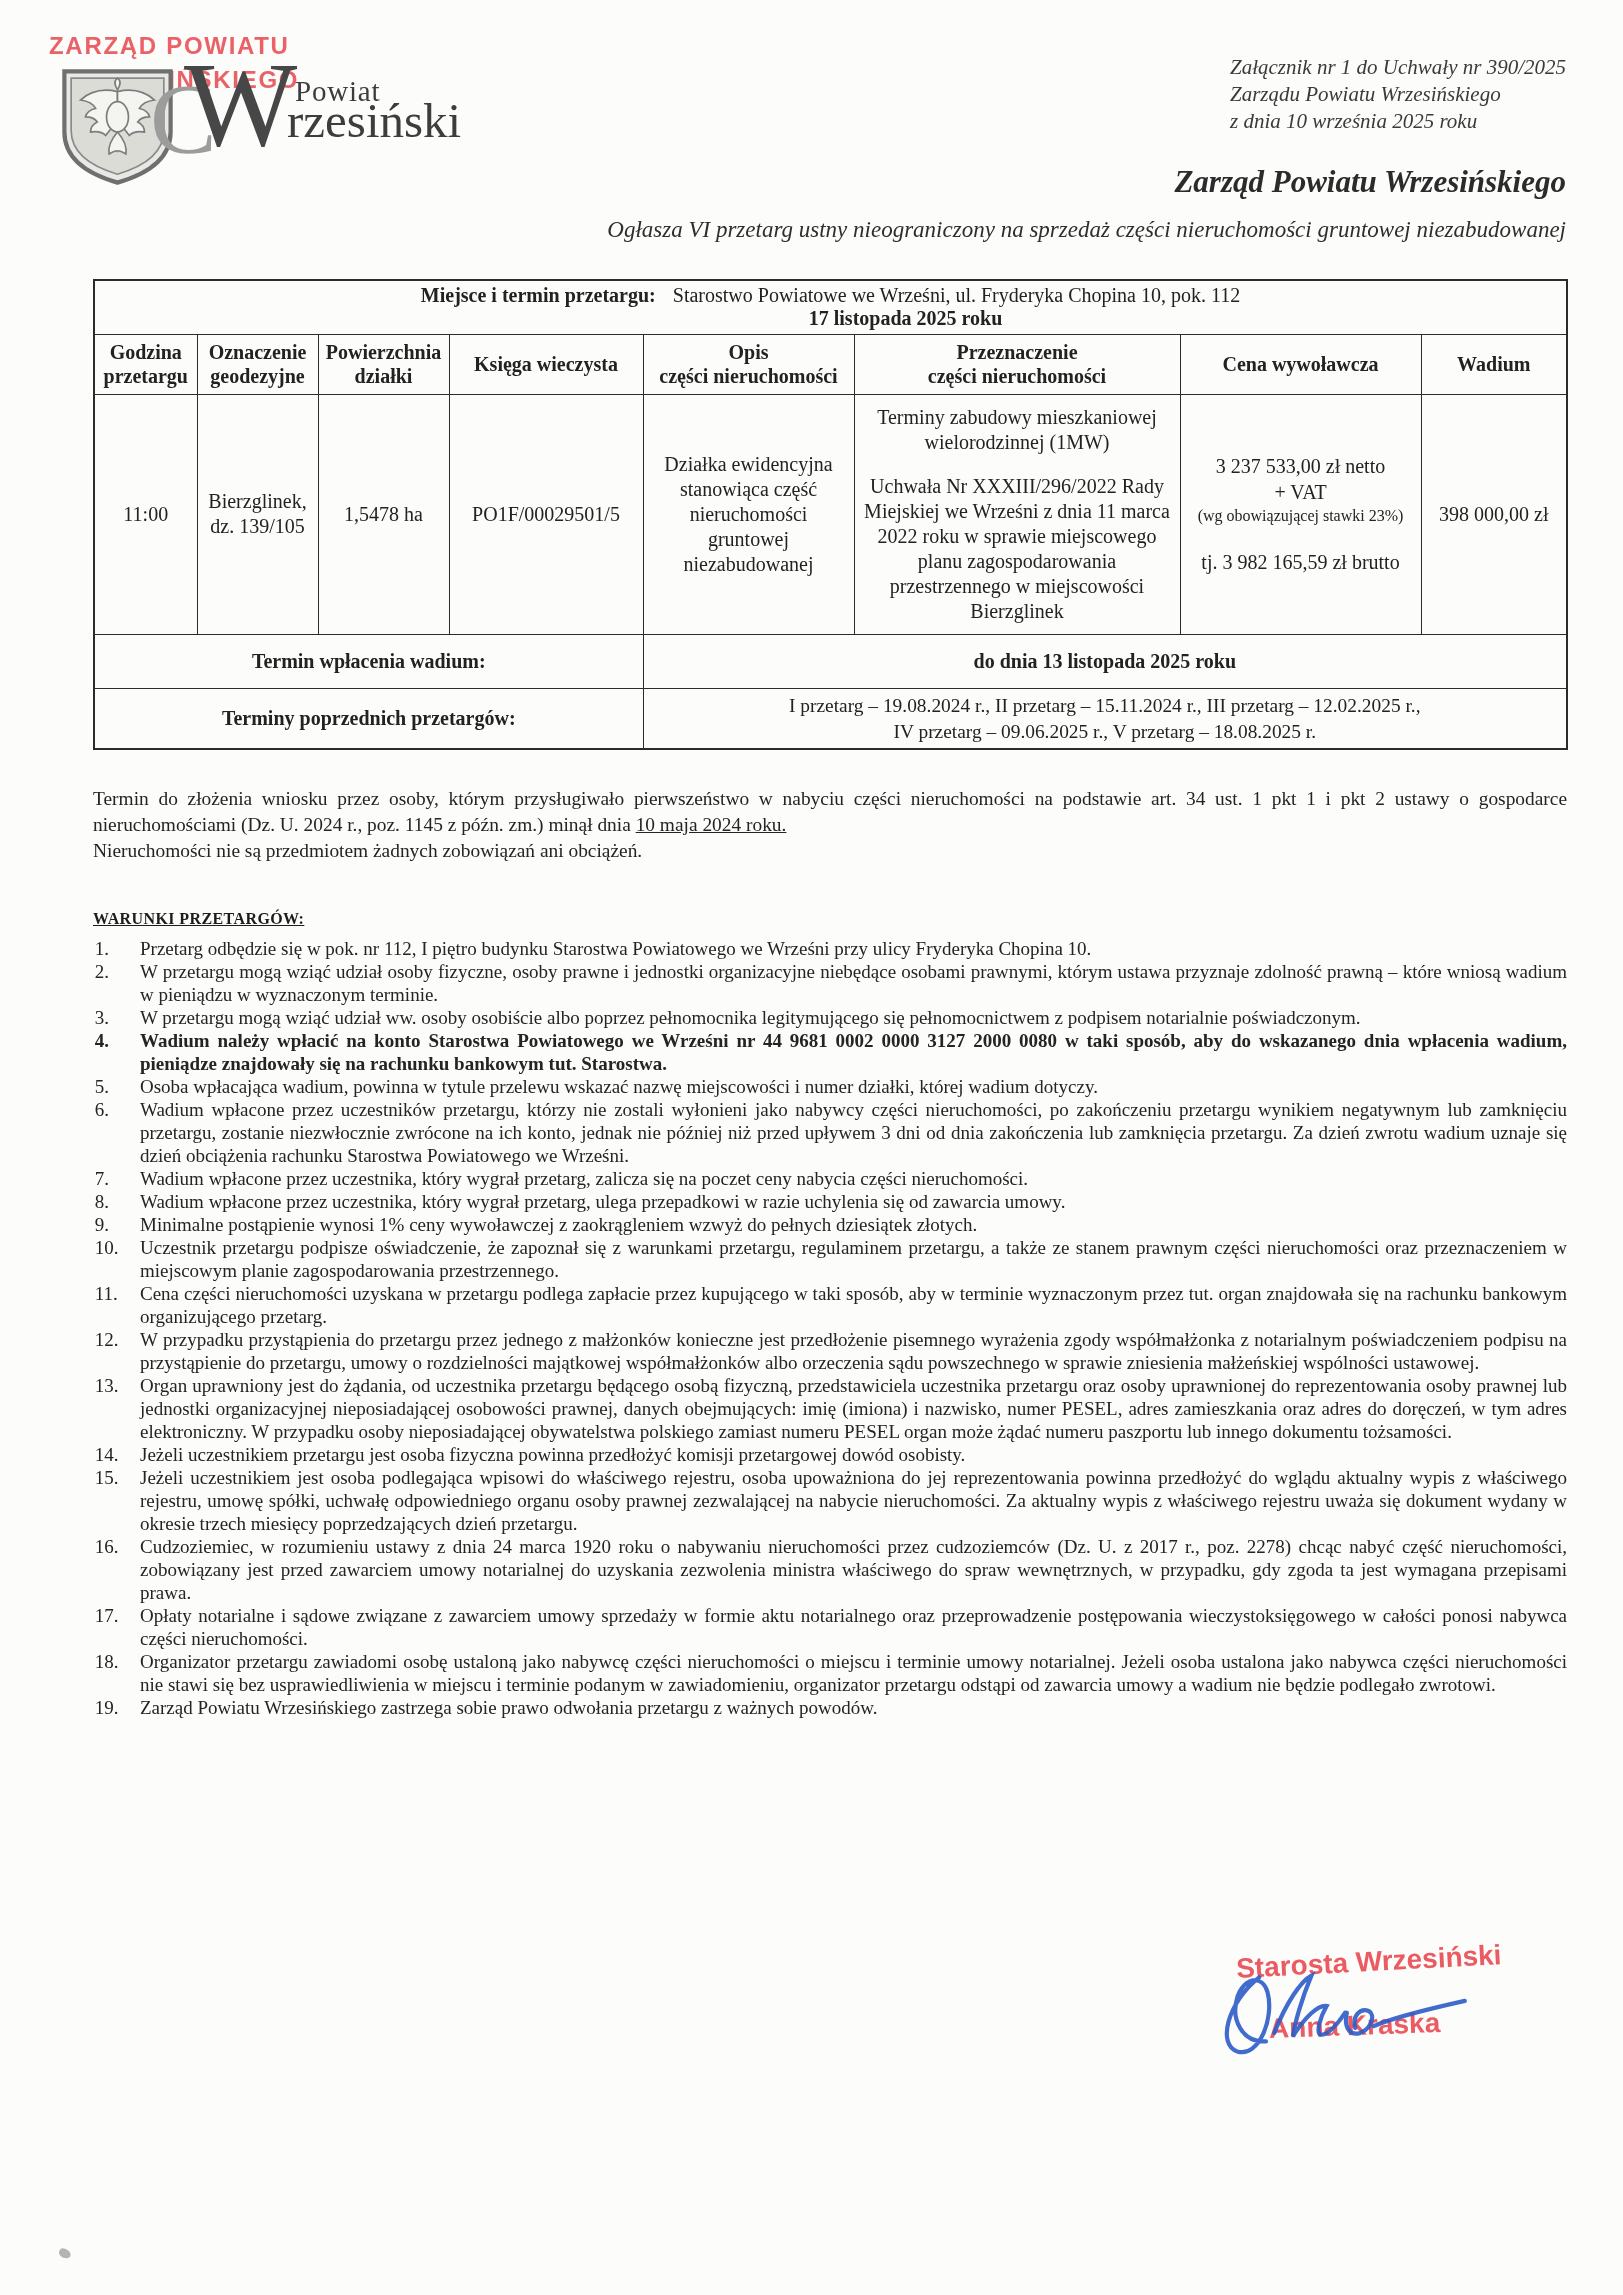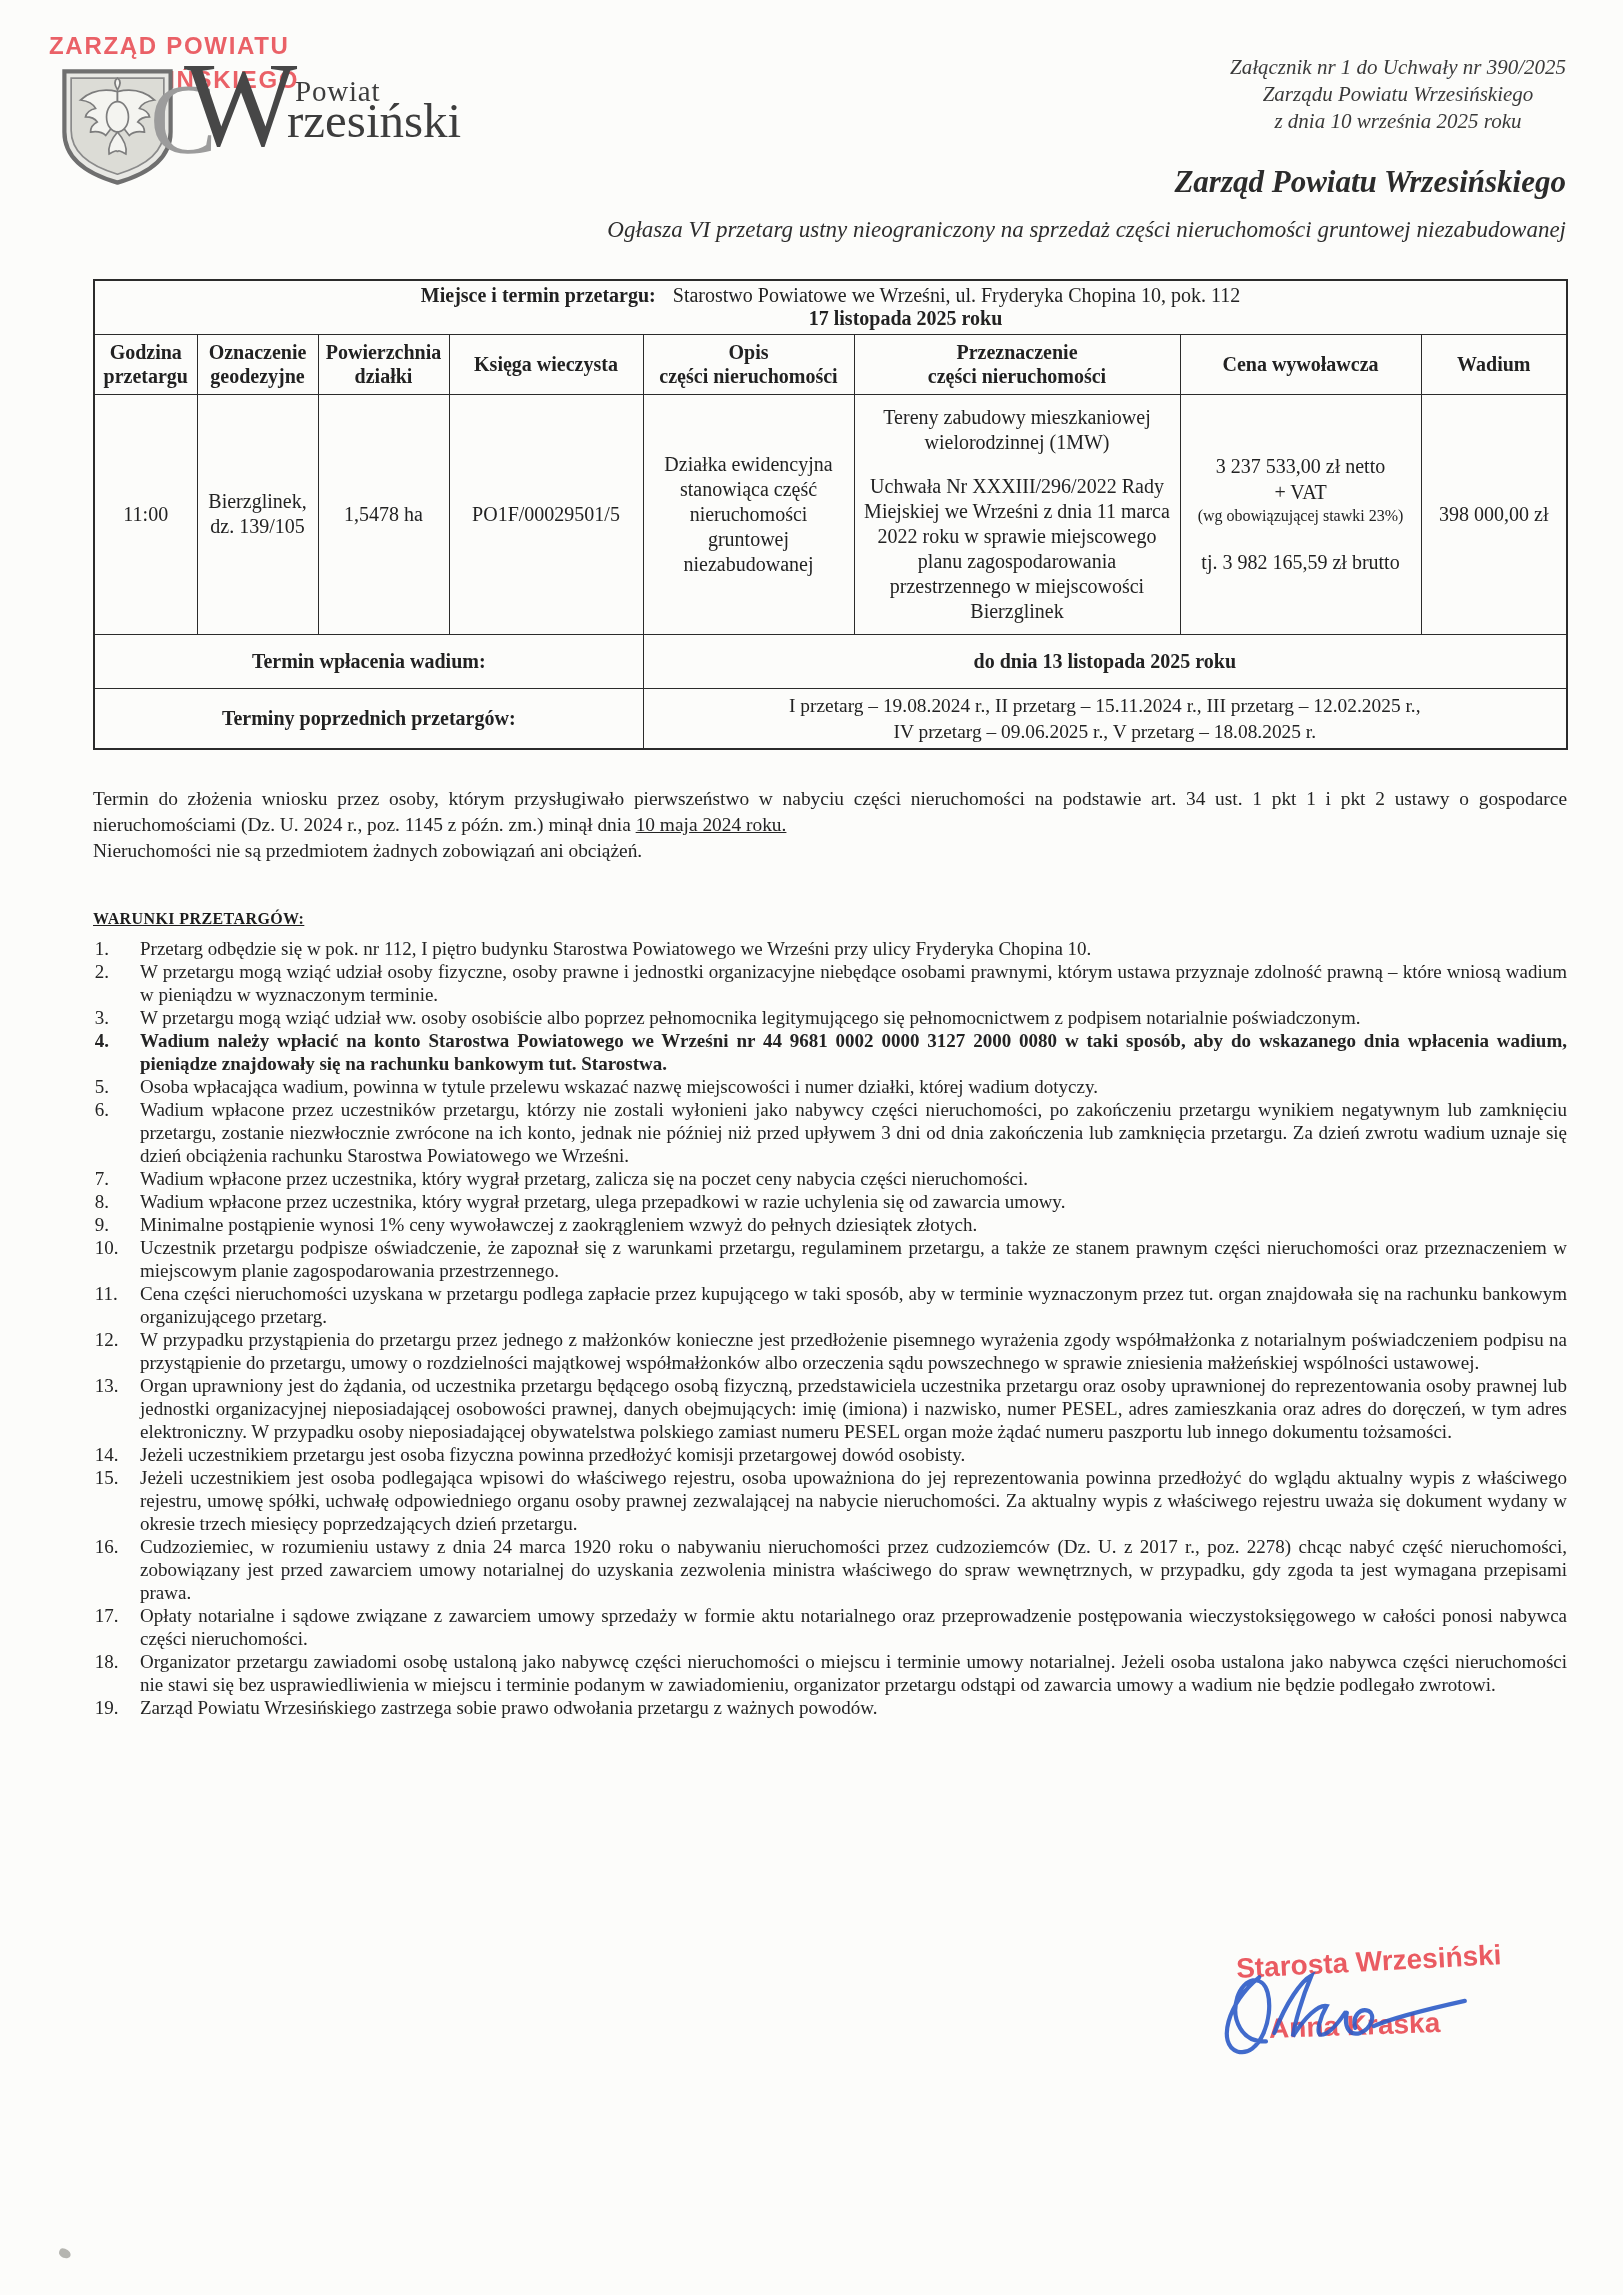--- a/index.html
+++ b/index.html
@@ -17,21 +17,21 @@
     color:#e9545b;opacity:.92;
   }
   .stamp-top .l2{display:block;margin-left:24px;}
   .crest{position:absolute;left:59px;top:68px;width:117px;height:118px;z-index:2;}
   .monogram{position:absolute;left:150px;top:29px;z-index:2;width:355px;height:152px;}
   .mono-c{position:absolute;left:0px;top:32px;font-size:100px;color:#9c9c9c;font-family:"Liberation Serif",serif;}
   .mono-w{position:absolute;left:34px;top:6.8px;font-size:120px;color:#474747;font-family:"Liberation Serif",serif;}
   .mono-powiat{position:absolute;left:145px;top:46px;font-size:29px;color:#3d3d3d;letter-spacing:0.8px;}
   .mono-rzesinski{position:absolute;left:137px;top:63px;font-size:49px;color:#3d3d3d;}
   .attachment{
-    position:absolute;right:57px;top:54px;text-align:center;
+    position:absolute;right:57px;top:54px;text-align:left;
     font-style:italic;font-size:21px;line-height:27px;color:#3a3a3a;
   }
   .doc-title{
     position:absolute;right:57px;top:164px;text-align:center;
     font-weight:bold;font-style:italic;font-size:31px;color:#2b2b2b;
   }
   .doc-subtitle{
     position:absolute;right:57px;top:217px;text-align:right;
     font-style:italic;font-size:23px;color:#2e2e2e;
   }
@@ -168,21 +168,21 @@
       <td>Wadium</td>
     </tr>
     <tr class="data-row">
       <td>11:00</td>
       <td class="pre">Bierzglinek,
 dz. 139/105</td>
       <td>1,5478 ha</td>
       <td>PO1F/00029501/5</td>
       <td>Działka ewidencyjna stanowiąca część nieruchomości gruntowej niezabudowanej</td>
       <td>
-        <div class="dest-p1">Tereny zabudowy mieszkaniowej wielorodzinnej (1MW)</div>
+        <div class="dest-p1">Terminy zabudowy mieszkaniowej wielorodzinnej (1MW)</div>
         <div class="dest-p2">Uchwała Nr XXXIII/296/2022 Rady Miejskiej we Wrześni z dnia 11 marca 2022 roku w sprawie miejscowego planu zagospodarowania przestrzennego w miejscowości Bierzglinek</div>
       </td>
       <td>
         <div class="price-l1">3 237 533,00 zł netto</div>
         <div class="price-l2">+ VAT</div>
         <div class="price-note">(wg obowiązującej stawki 23%)</div>
         <div class="price-l4">tj. 3 982 165,59 zł brutto</div>
       </td>
       <td>398 000,00 zł</td>
     </tr>

